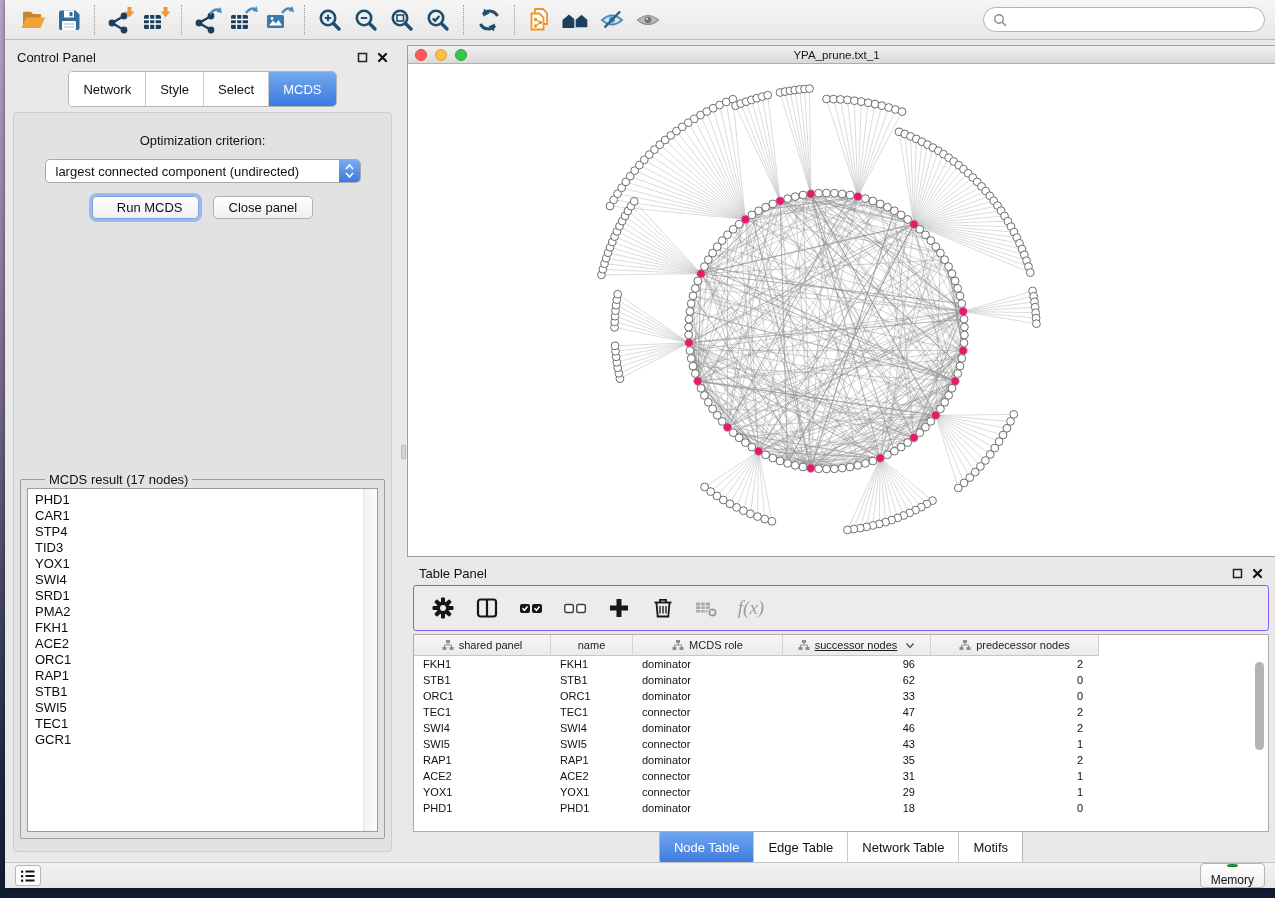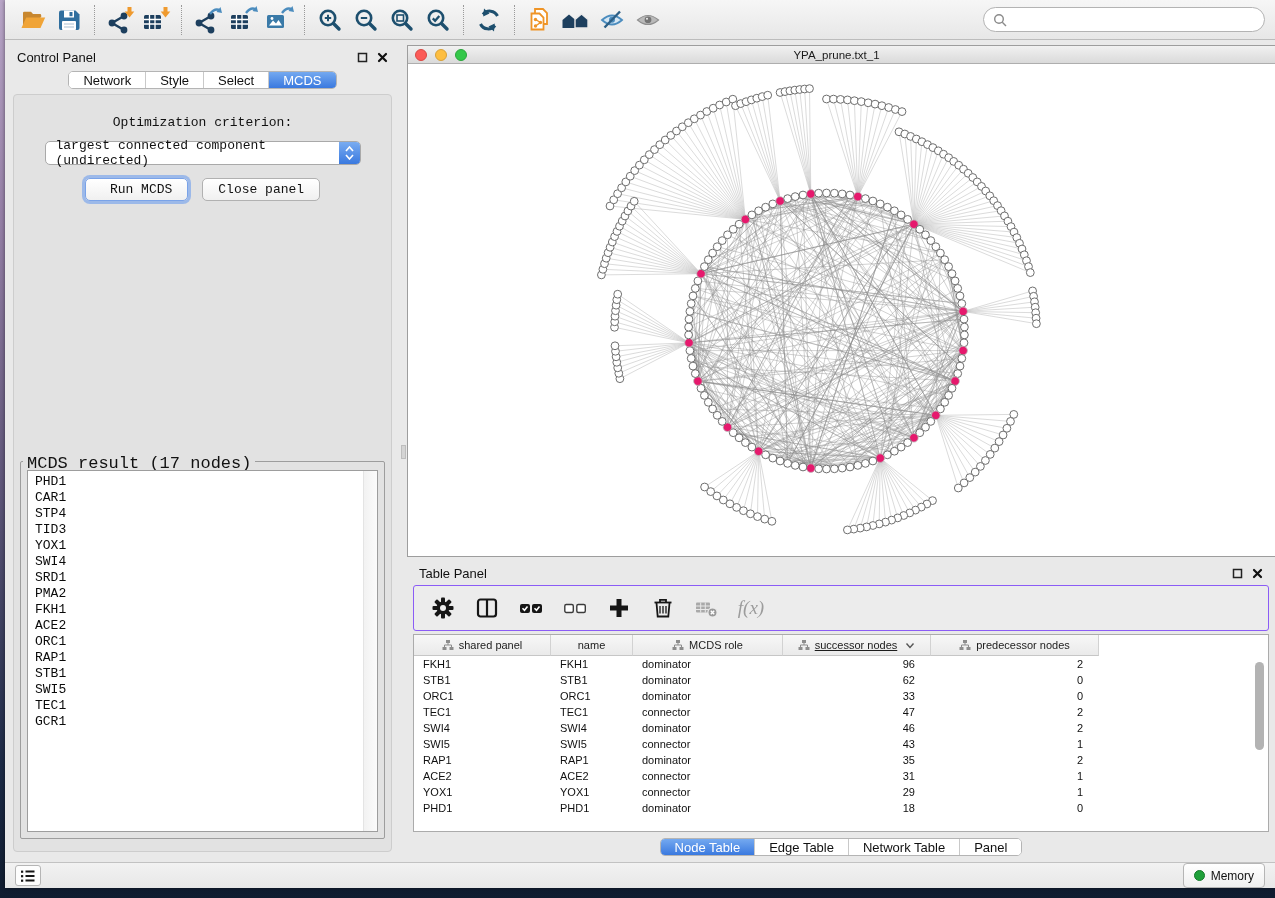--- a/index.html
+++ b/index.html
@@ -19,33 +19,33 @@
 
   
   .main { flex:1; display:flex; min-height:0; }
 
   
   .control-panel { width:395px; flex:0 0 395px; display:flex; flex-direction:column; }
   .cp-header { height:28px; display:flex; align-items:center; padding:6px 12px 0 12px; }
   .panel-title { font-size:13px; color:#111; }
   .win-btns { margin-left:auto; display:flex; gap:9px; align-items:center; }
   .seg-wrap { display:flex; justify-content:center; margin-top:3px; }
-  .seg { display:flex; border:1px solid #b4b4b4; border-radius:5px; overflow:hidden; background:#ffffff; height:18px; }
+  .seg { display:flex; border:1px solid #b4b4b4; border-radius:5px; overflow:hidden; background:#ffffff; height:36px; }
   .seg-item { padding:0 14px; font-size:13px; color:#111; border-left:1px solid #c9c9c9; display:flex; align-items:center; background:#fff; }
   .seg-item:first-child { border-left:none; }
   .seg-item.active { background:linear-gradient(#74a9f0,#3a79df); color:#fff; }
-  .cp-body { margin:5px 8px 10px 8px; flex:1; background:#e2e2e2; border:1px solid #cdcdcd; border-radius:4px; position:relative; padding-top:14px; display:flex; flex-direction:column; align-items:center;font-family:Liberation Mono, monospace; }
+  .cp-body { margin:5px 8px 10px 8px; flex:1; background:#e2e2e2; border:1px solid #cdcdcd; border-radius:4px; position:relative; padding-top:14px; display:flex; flex-direction:column; align-items:center; }
   .opt-label { font-size:13px; color:#111; margin-top:6px; }
   .dropdown { margin-top:11px; width:316px; height:24px; background:#fff; border:1px solid #a9a9a9; border-radius:5px; display:flex; align-items:center; font-size:13px; color:#111; padding-left:10px; position:relative; }
   .dd-stepper { position:absolute; right:0; top:0; bottom:0; width:21px; border-radius:0 4px 4px 0; background:linear-gradient(#79acf1,#3a79df); display:flex; flex-direction:column; align-items:center; justify-content:center; gap:2px; }
   .btn-row { margin-top:13px; display:flex; gap:14px; }
   .btn { height:23px; padding:0 15px; background:linear-gradient(#ffffff,#f0f0f0); border:1px solid #b1b1b1; border-radius:5px; font-size:13px; color:#111; display:flex; align-items:center; }
   .btn.focus-ring { box-shadow:0 0 0 3px rgba(98,152,238,.55); border-color:#7aa3e8;padding-left:24px; }
   .groupbox { position:absolute; left:6px; right:6px; top:366px; bottom:12px; border:1px solid #9d9d9d; border-radius:2px; }
-  .groupbox-legend { position:absolute; top:-8px; left:2px; background:#e2e2e2; padding:0 4px; font-size:17px; color:#111; }
+  .groupbox-legend { position:absolute; top:-8px; left:24px; background:#e2e2e2; padding:0 4px; font-size:13px; color:#111; }
   .listbox { position:absolute; inset:8px 6px 6px 6px; background:#fff; border:1px solid #9d9d9d; display:flex; overflow:hidden; }
   .list-items { flex:1; padding:3px 0 0 7px; font-size:13px; line-height:16px; color:#0a0a0a; }
   .list-scroll { width:14px; border-left:1px solid #e4e4e4; background:linear-gradient(90deg,#f2f2f2,#fbfbfb); }
 
   
   .v-splitter { width:7px; flex:0 0 7px; background:#e9e9e9; position:relative; }
   .v-grip { position:absolute; top:405px; left:1px; width:5px; height:14px; background:#d4d4d4; border:1px solid #bdbdbd; }
 
   
   .right-area { flex:1; display:flex; flex-direction:column; min-width:0; }
@@ -72,21 +72,21 @@
   .tr { display:flex; height:16px; align-items:center; }
   .td { font-size:11px; color:#111; padding-left:9px; overflow:hidden; white-space:nowrap; }
   .td.right { text-align:right; padding-right:16px; padding-left:0; }
   .tbl-vscroll { position:absolute; right:2px; top:23px; bottom:3px; width:12px; }
   .tbl-thumb { position:absolute; top:4px; left:1px; width:9px; height:88px; border-radius:5px; background:#b3b3b3; }
   .tp-tabs { height:30px; flex:0 0 30px; display:flex; align-items:center; justify-content:center; }
 
   
   .status-bar { height:26px; flex:0 0 26px; border-top:1px solid #c2c2c2; background:linear-gradient(#f2f2f2,#e7e7e7); display:flex; align-items:center; padding:0 10px; }
   .list-btn { width:26px; height:21px; border:1px solid #b5b5b5; background:#fdfdfd; border-radius:3px; display:flex; align-items:center; justify-content:center; }
-  .memory-btn { margin-left:auto; height:25px; border:1px solid #b5b5b5; border-radius:4px; background:linear-gradient(#ffffff,#efefef); display:flex; align-items:center; gap:6px; padding:0 10px; font-size:12px; color:#111; }
+  .memory-btn { margin-left:auto; height:25px; border:1px solid #b5b5b5; border-radius:4px; background:linear-gradient(#ffffff,#efefef); display:flex; align-items:center; gap:6px; padding:0 10px; font-size:12px; color:#111;flex-direction:column; }
   .mem-dot { width:11px; height:11px; border-radius:50%; background:#1fa03a; border:1px solid #157a2b; }
 </style>
 </head>
 <body>
 
 <div class="app">
 
   <div class="toolbar">
     <div class="tb-btn">
       <svg width="28" height="26" viewBox="0 0 28 26">
@@ -1323,21 +1323,21 @@
           <div class="tbl-vscroll">
             <div class="tbl-thumb"></div>
           </div>
         </div>
 
         <div class="tp-tabs">
           <div class="seg">
               <div class="seg-item active">Node Table</div>
               <div class="seg-item">Edge Table</div>
               <div class="seg-item">Network Table</div>
-              <div class="seg-item">Panel</div>
+              <div class="seg-item">Motifs</div>
             </div>
         </div>
       </div>
     </div>
   </div>
 
   <div class="status-bar">
     <div class="list-btn">
       <svg width="18" height="16" viewBox="0 0 18 16">
         <path d="M6.5 3.5 h9 M6.5 8 h9 M6.5 12.5 h9" stroke="#161616" stroke-width="1.8"></path>

